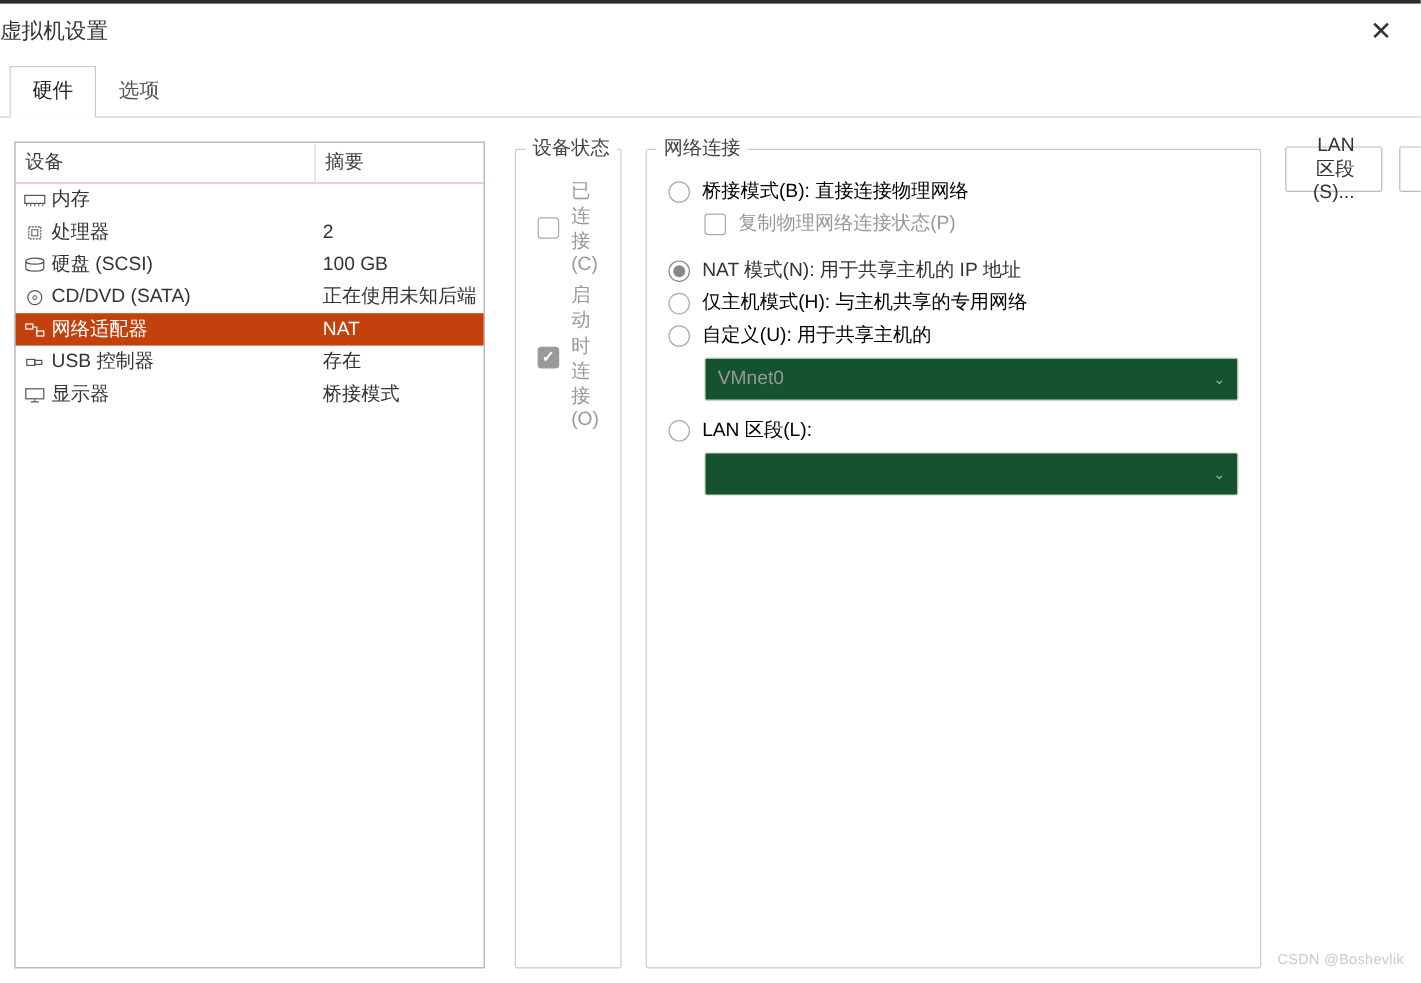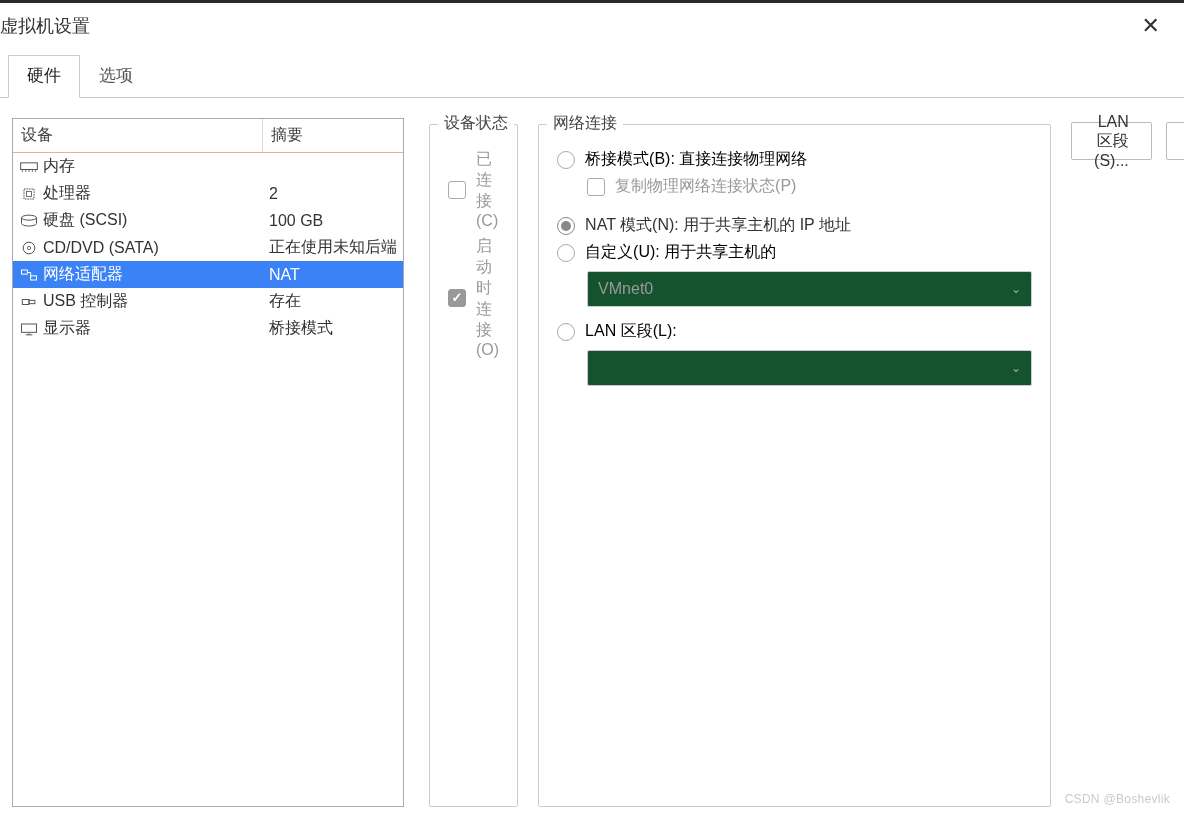--- a/index.html
+++ b/index.html
@@ -66,21 +66,21 @@
 .col-device { width: 250px; border-right: 1px solid #ddd; }
 .col-summary { flex: 1; }
 .dev-row {
   display: flex;
   align-items: center;
   font-size: 16px;
   cursor: default;
 }
 .dev-row > div { padding: 3px 6px; white-space: nowrap; overflow: hidden; }
 .dev-row .col-device { display: flex; align-items: center; gap: 4px; border-right: none; }
-.dev-row.selected { background: #3b82f6; color: #fff; justify-content: space-between; }
+.dev-row.selected { background: #c2410c; color: #fff; justify-content: space-between; }
 .dev-icon {
   width: 20px; height: 16px;
   display: inline-flex;
   align-items: center; justify-content: center;
   flex-shrink: 0;
 }
 .dev-icon svg { width: 20px; height: 16px; }
 .right-panel {
   flex: 1;
   display: flex;
@@ -309,20 +309,24 @@
         <div class="check-row disabled sub-indent">
           <span class="cb"></span>
           <span>复制物理网络连接状态(P)</span>
         </div>
 
         <div class="radio-row selected" style="margin-top:18px;">
           <span class="rb checked"></span>
           <span>NAT 模式(N): 用于共享主机的 IP 地址</span>
         </div>
 
+        <div class="radio-row">
+          <span class="rb"></span>
+          <span>仅主机模式(H): 与主机共享的专用网络</span>
+        </div>
 
         <div class="radio-row">
           <span class="rb"></span>
           <span>自定义(U): 用于共享主机的</span>
         </div>
         <div class="select-box">
           <span>VMnet0</span>
           <span class="chev">⌄</span>
         </div>
 

